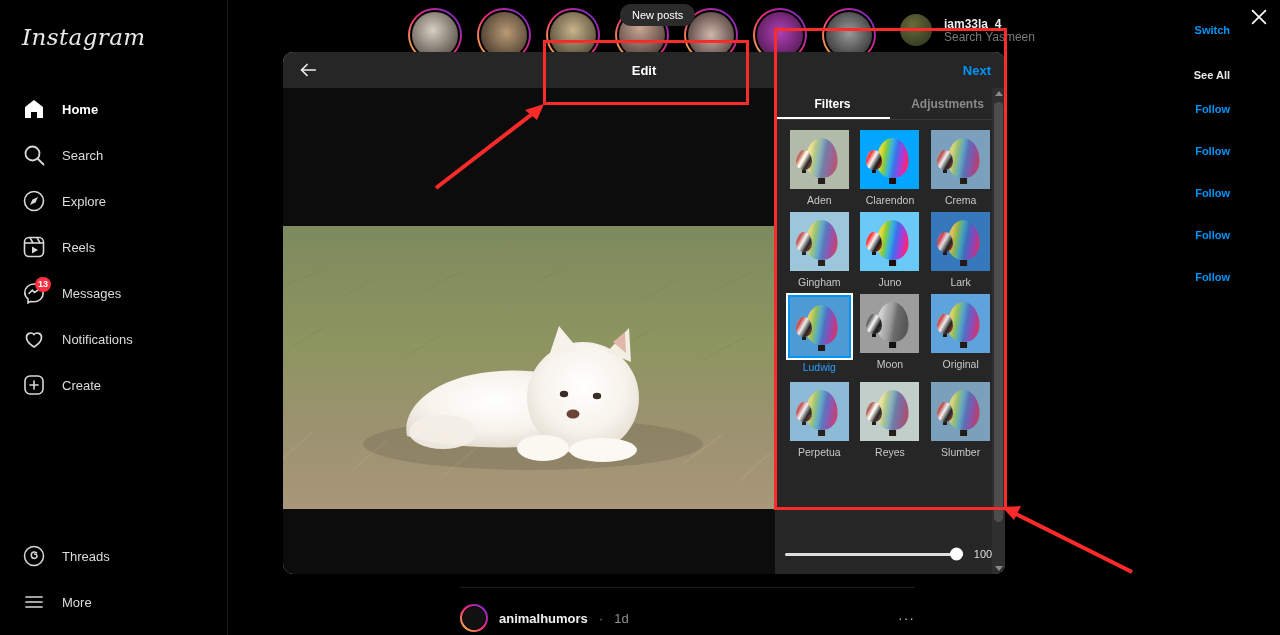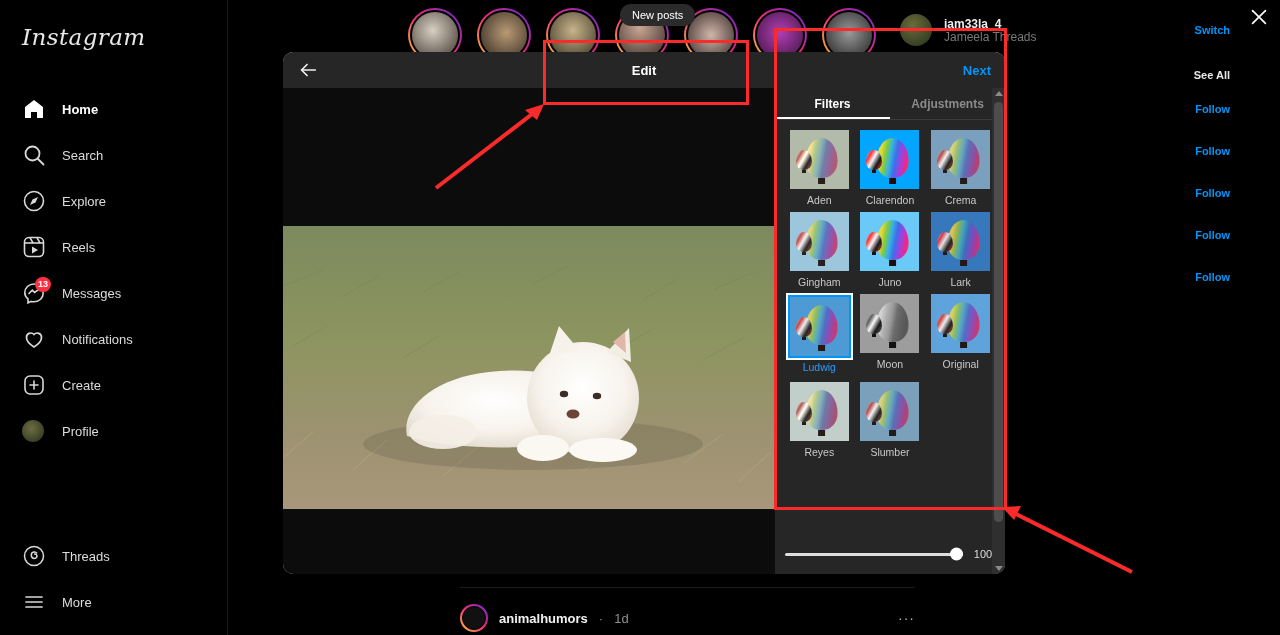--- a/index.html
+++ b/index.html
@@ -278,27 +278,20 @@
       <span class="ic">
         <svg viewBox="0 0 24 24" width="24" height="24" fill="none" stroke="#d8d8d8" stroke-width="1.6">
           <rect x="3" y="3" width="18" height="18" rx="5"></rect>
           <line x1="12" y1="8" x2="12" y2="16" stroke-linecap="round"></line>
           <line x1="8" y1="12" x2="16" y2="12" stroke-linecap="round"></line>
           </svg>
       </span>
       <span class="lbl">Create</span>
     </div>
 
-    <div class="nav-item">
-      <span class="ic">
-        <span style="display:block;width:22px;height:22px;border-radius:50%;
-          background:radial-gradient(circle at 42% 38%,#6d6d42,#262f1d);margin-top:1px;"></span>
-      </span>
-      <span class="lbl">Profile</span>
-    </div>
   </div>
 
   <div id="bottom-nav">
     <div class="nav-item">
       <span class="ic">
         <svg viewBox="0 0 24 24" width="24" height="24" fill="none" stroke="#d8d8d8" stroke-width="1.5">
           <circle cx="12" cy="12" r="9.5"></circle>
           <path d="M15 9.3c-.8-1.1-2-1.5-3.2-1.3-1.6.3-2.6 1.7-2.5 3.4.1 1.8 1.4 3 3.1 3 1.6 0 2.6-.9 2.6-2.3 0-1.5-1.3-2.3-3-2.1"></path>
           </svg>
       </span>
@@ -343,21 +336,21 @@
       </div>
   </div>
 
   <div id="newposts-pill">New posts</div>
 
   <div id="rail">
     <div class="rail-me">
       <div class="av"></div>
       <div style="flex:1">
         <div class="nm">jam33la_4</div>
-        <div class="sub">Jameela Threads</div>
+        <div class="sub">Search Yasmeen</div>
       </div>
       <div class="link-blue">Switch</div>
     </div>
 
     <div class="rail-head">
       <div class="t">Suggested for you</div>
       <div class="a">See All</div>
     </div>
 
     <div class="sug">
@@ -548,20 +541,27 @@
               <div class="fname">Moon</div>
             </div>
             <div class="fcell">
               <div class="fthumb" style="background: rgb(95, 163, 220); filter: none;">
                 <span class="balloon-big"></span>
                 <span class="balloon-small"></span>
               </div>
               <div class="fname">Original</div>
             </div>
             <div class="fcell">
+              <div class="fthumb" style="background: rgb(127, 180, 212); filter: saturate(0.85) brightness(1.06) contrast(0.95);">
+                <span class="balloon-big"></span>
+                <span class="balloon-small"></span>
+              </div>
+              <div class="fname">Perpetua</div>
+            </div>
+            <div class="fcell">
               <div class="fthumb" style="background: rgb(157, 188, 196); filter: saturate(0.6) brightness(1.08) sepia(0.15);">
                 <span class="balloon-big"></span>
                 <span class="balloon-small"></span>
               </div>
               <div class="fname">Reyes</div>
             </div>
             <div class="fcell">
               <div class="fthumb" style="background: rgb(111, 159, 192); filter: saturate(0.78) brightness(1.02);">
                 <span class="balloon-big"></span>
                 <span class="balloon-small"></span>

